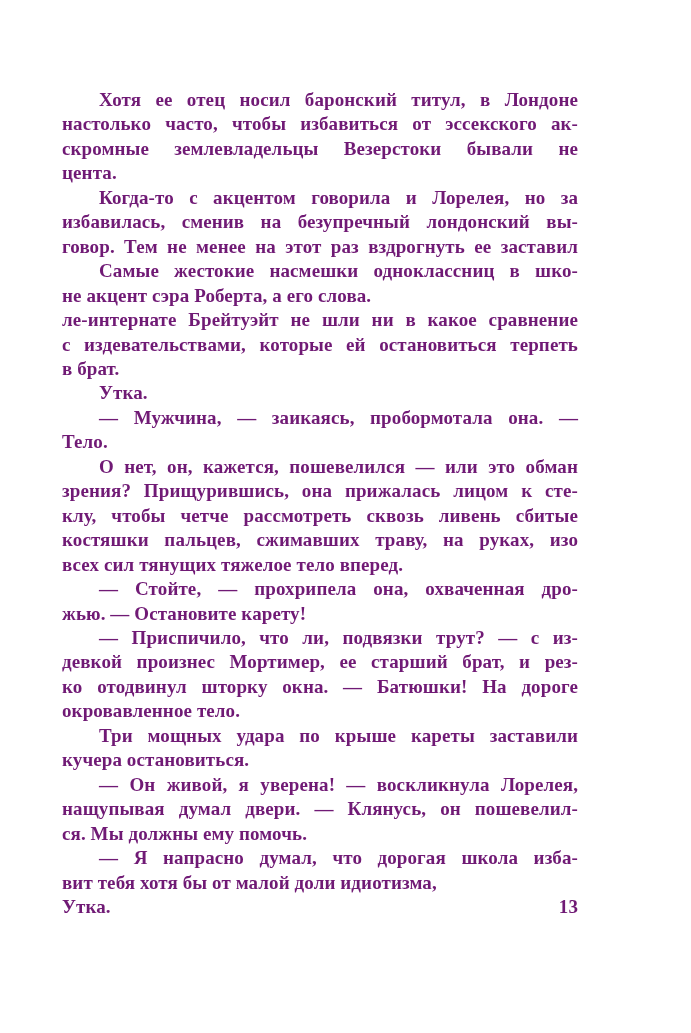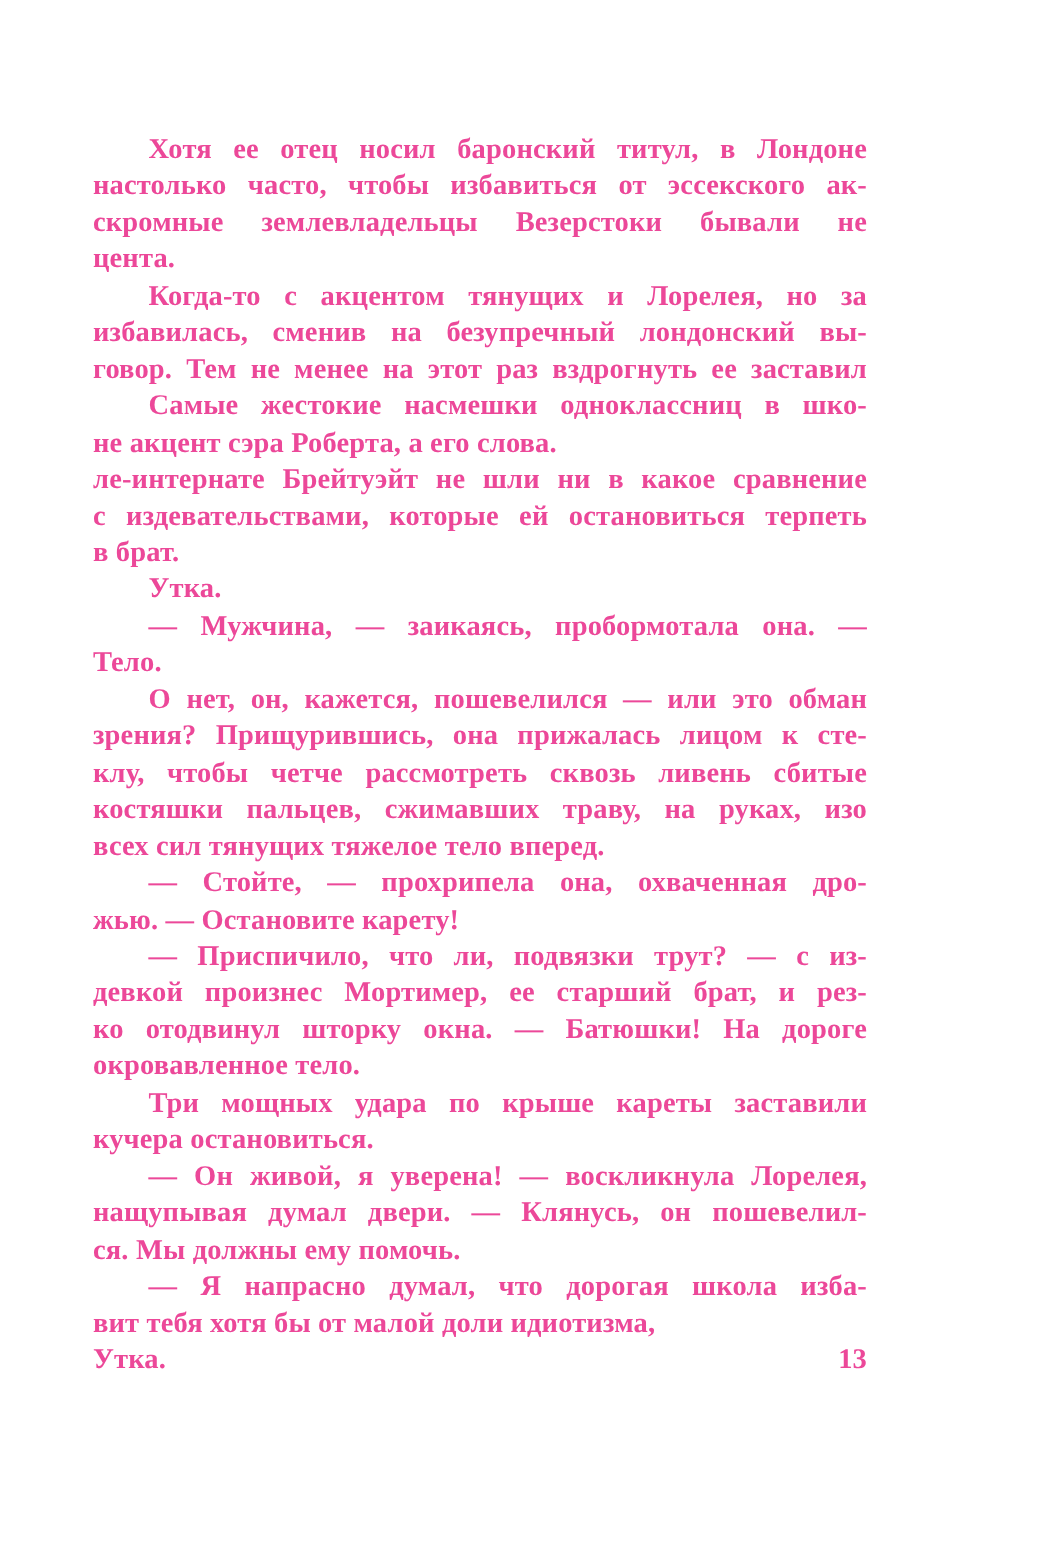--- a/index.html
+++ b/index.html
@@ -24,21 +24,21 @@
     position: absolute;
     left: 62px;
     top: 88px;
     width: 516px;
   }
   .ln {
     font-family: "Liberation Serif", "DejaVu Serif", serif;
     font-weight: bold;
     font-size: 19px;
     line-height: 24.45px;
-    color: #ec4899;
+    color: #701a75;
     letter-spacing: 0.1px;
   }
   .ln.j {
     text-align: justify;
     text-align-last: justify;
     text-justify: inter-word;
   }
   .ln.ind {
     text-indent: 37px;
   }
@@ -53,21 +53,21 @@
 </style>
 </head>
 <body>
 
 <div class="page">
   <div class="text-column">
     <div class="ln ind j">Хотя ее отец носил баронский титул, в Лондоне</div>
     <div class="ln j">настолько часто, чтобы избавиться от эссекского ак-</div>
     <div class="ln j">скромные землевладельцы Везерстоки бывали не</div>
     <div class="ln plain">цента.</div>
-    <div class="ln ind j">Когда-то с акцентом тянущих и Лорелея, но за</div>
+    <div class="ln ind j">Когда-то с акцентом говорила и Лорелея, но за</div>
     <div class="ln j">избавилась, сменив на безупречный лондонский вы-</div>
     <div class="ln j">говор. Тем не менее на этот раз вздрогнуть ее заставил</div>
     <div class="ln ind j">Самые жестокие насмешки одноклассниц в шко-</div>
     <div class="ln plain">не акцент сэра Роберта, а его слова.</div>
     <div class="ln j">ле-интернате Брейтуэйт не шли ни в какое сравнение</div>
     <div class="ln j">с издевательствами, которые ей остановиться терпеть</div>
     <div class="ln plain">в брат.</div>
     <div class="ln ind plain">Утка.</div>
     <div class="ln ind j">— Мужчина, — заикаясь, пробормотала она. —</div>
     <div class="ln plain">Тело.</div>

